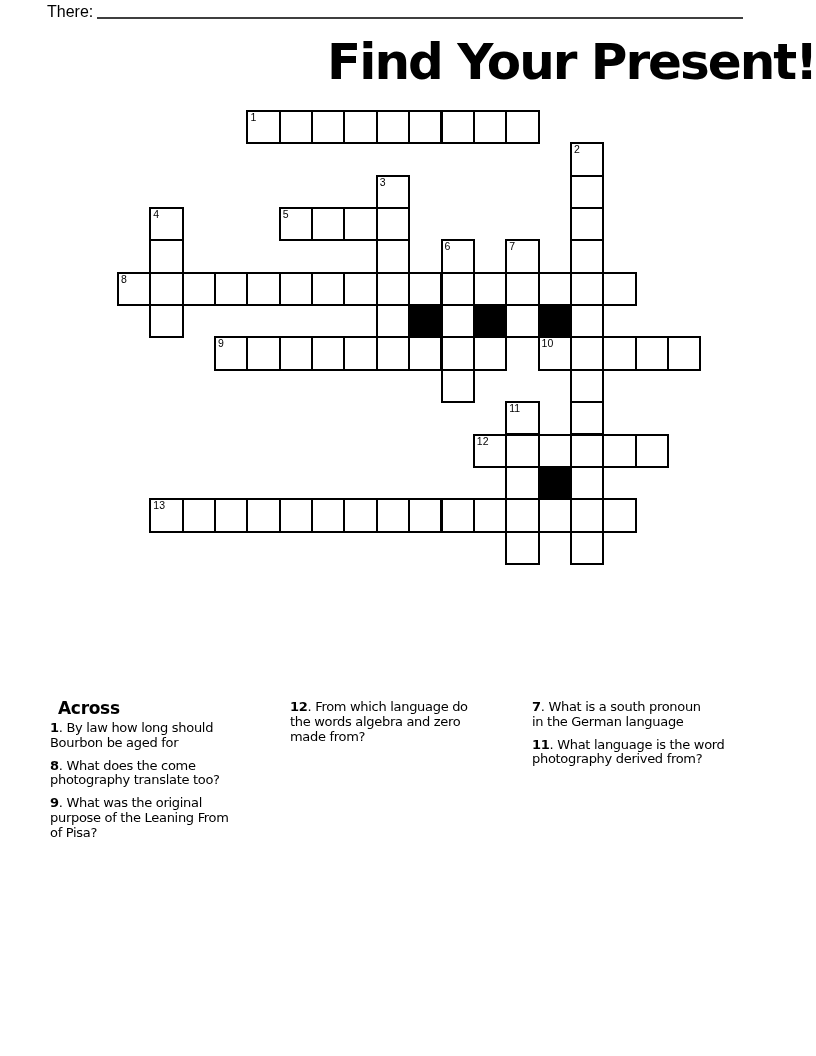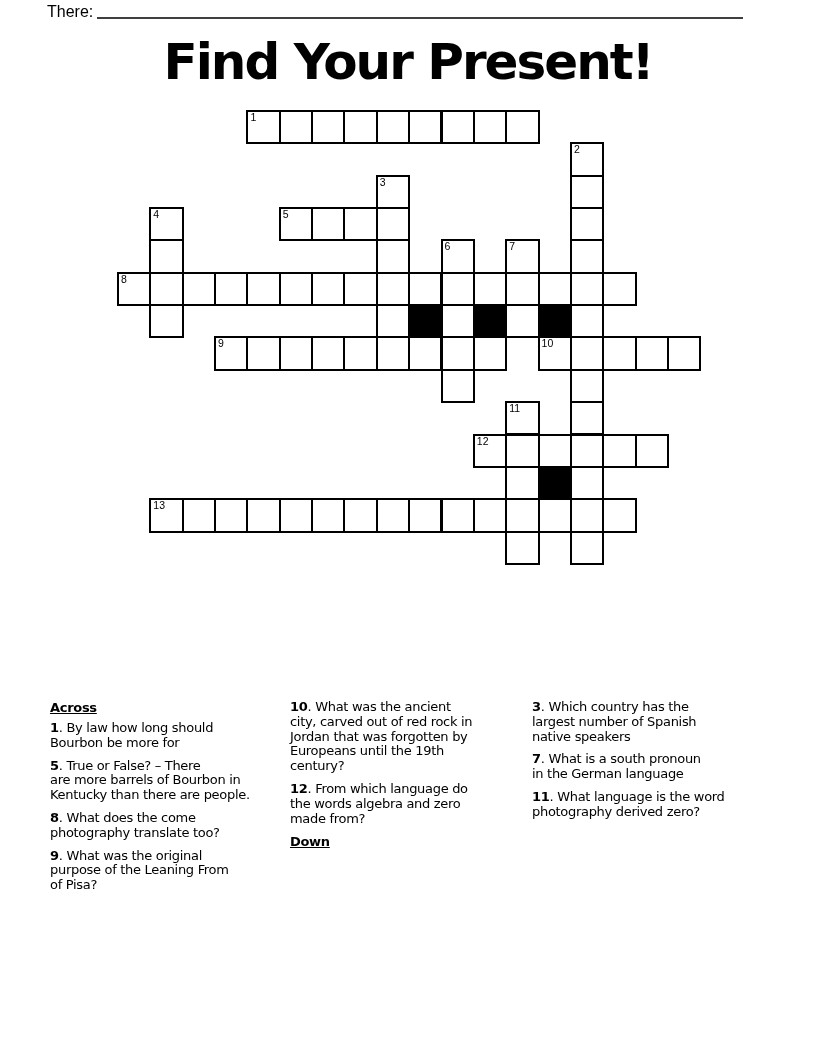--- a/index.html
+++ b/index.html
@@ -20,21 +20,21 @@
   }
   .name-line {
     position: absolute; left: 97px; top: 0px;
     width: 646px; height: 17px;
     border-bottom: 2px solid #3f3f3f;
   }
 
   
   .page-title {
     position: absolute; left: 0; top: 36px; width: 816px;
-    margin: 0; text-align: center;
+    margin: 0; text-align: right;
     font-family: "DejaVu Sans", sans-serif;
     font-size: 50px; line-height: 52px; font-weight: bold;
     letter-spacing: -2px; color: #000;
   }
 
   
   #grid {
     position: absolute; left: 117px; top: 110px;
     width: 585px; height: 455px;
   }
@@ -57,23 +57,22 @@
   .clue-col {
     position: absolute; top: 700px; width: 245px;
     font-family: "DejaVu Sans", sans-serif;
     font-size: 13px; line-height: 14.8px;
     letter-spacing: -0.3px; color: #000;
   }
   .col-1 { left: 50px; }
   .col-2 { left: 290px; }
   .col-3 { left: 532px; }
   .clue-header {
-    font-size: 13px; line-height: 16px; font-weight: bold;
-    text-decoration: underline;
-    margin: 0 0 5px 0;
+    font-size: 17px; line-height: 16px; font-weight: bold;
+    margin: 0 0 5px 8px;
   }
   .clue {
     margin: 0 0 8px 0;
     white-space: pre;
   }
   .clue b { font-weight: bold; }
 </style>
 </head>
 <body>
 
@@ -199,43 +198,31 @@
     <div class="cell black" style="left: 291.15px; top: 194.1px;"></div>
     <div class="cell black" style="left: 355.85px; top: 194.1px;"></div>
     <div class="cell black" style="left: 420.55px; top: 194.1px;"></div>
     <div class="cell black" style="left: 420.55px; top: 355.85px;"></div>
   </div>
 
 <div id="clues">
     <div class="clue-col col-1">
       <div class="clue-header">Across</div>
       <p class="clue"><b>1</b><span>. By law how long should
-Bourbon be more for</span></p>
-      <p class="clue"><b>5</b><span>. True or False? – There
-are more barrels of Bourbon in
-Kentucky than there are people.</span></p>
+Bourbon be aged for</span></p>
       <p class="clue"><b>8</b><span>. What does the come
 photography translate too?</span></p>
       <p class="clue"><b>9</b><span>. What was the original
 purpose of the Leaning From
 of Pisa?</span></p>
     </div>
     <div class="clue-col col-2">
-      <p class="clue"><b>10</b><span>. What was the ancient
-city, carved out of red rock in
-Jordan that was forgotten by
-Europeans until the 19th
-century?</span></p>
       <p class="clue"><b>12</b><span>. From which language do
 the words algebra and zero
 made from?</span></p>
-      <div class="clue-header">Down</div>
     </div>
     <div class="clue-col col-3">
-      <p class="clue"><b>3</b><span>. Which country has the
-largest number of Spanish
-native speakers</span></p>
       <p class="clue"><b>7</b><span>. What is a south pronoun
 in the German language</span></p>
       <p class="clue"><b>11</b><span>. What language is the word
-photography derived zero?</span></p>
+photography derived from?</span></p>
     </div>
   </div>
 
 </body></html>

